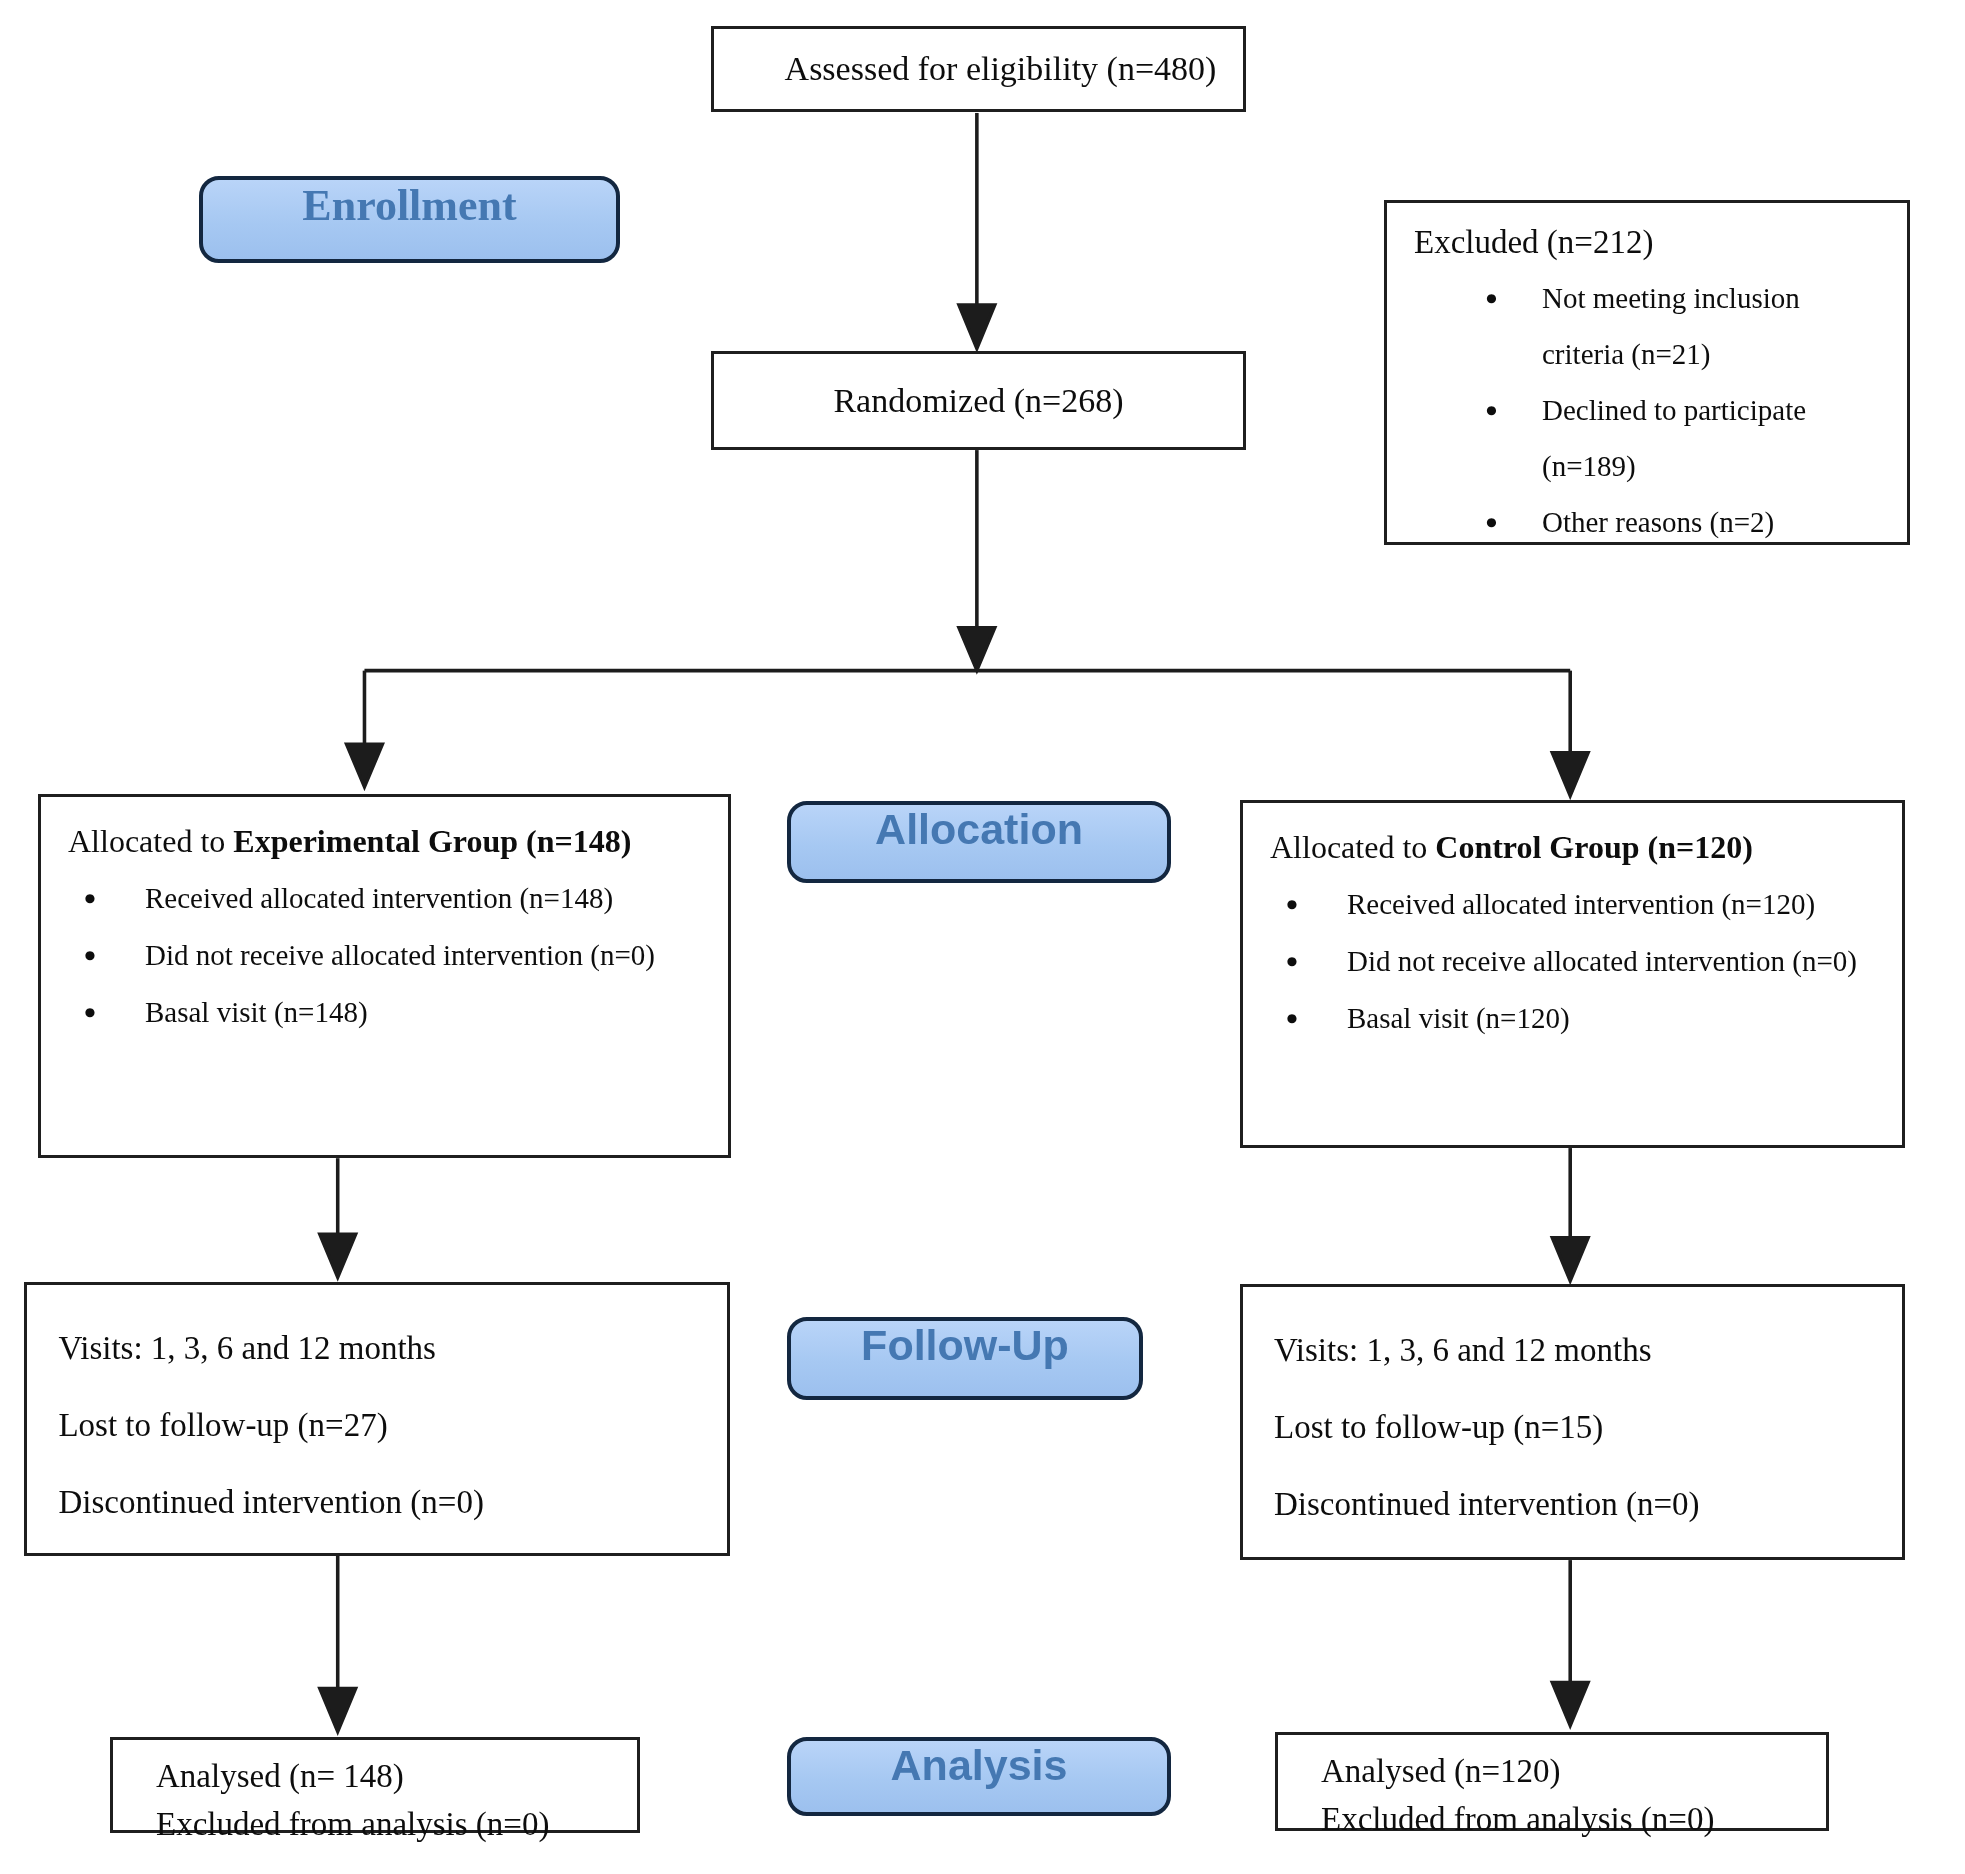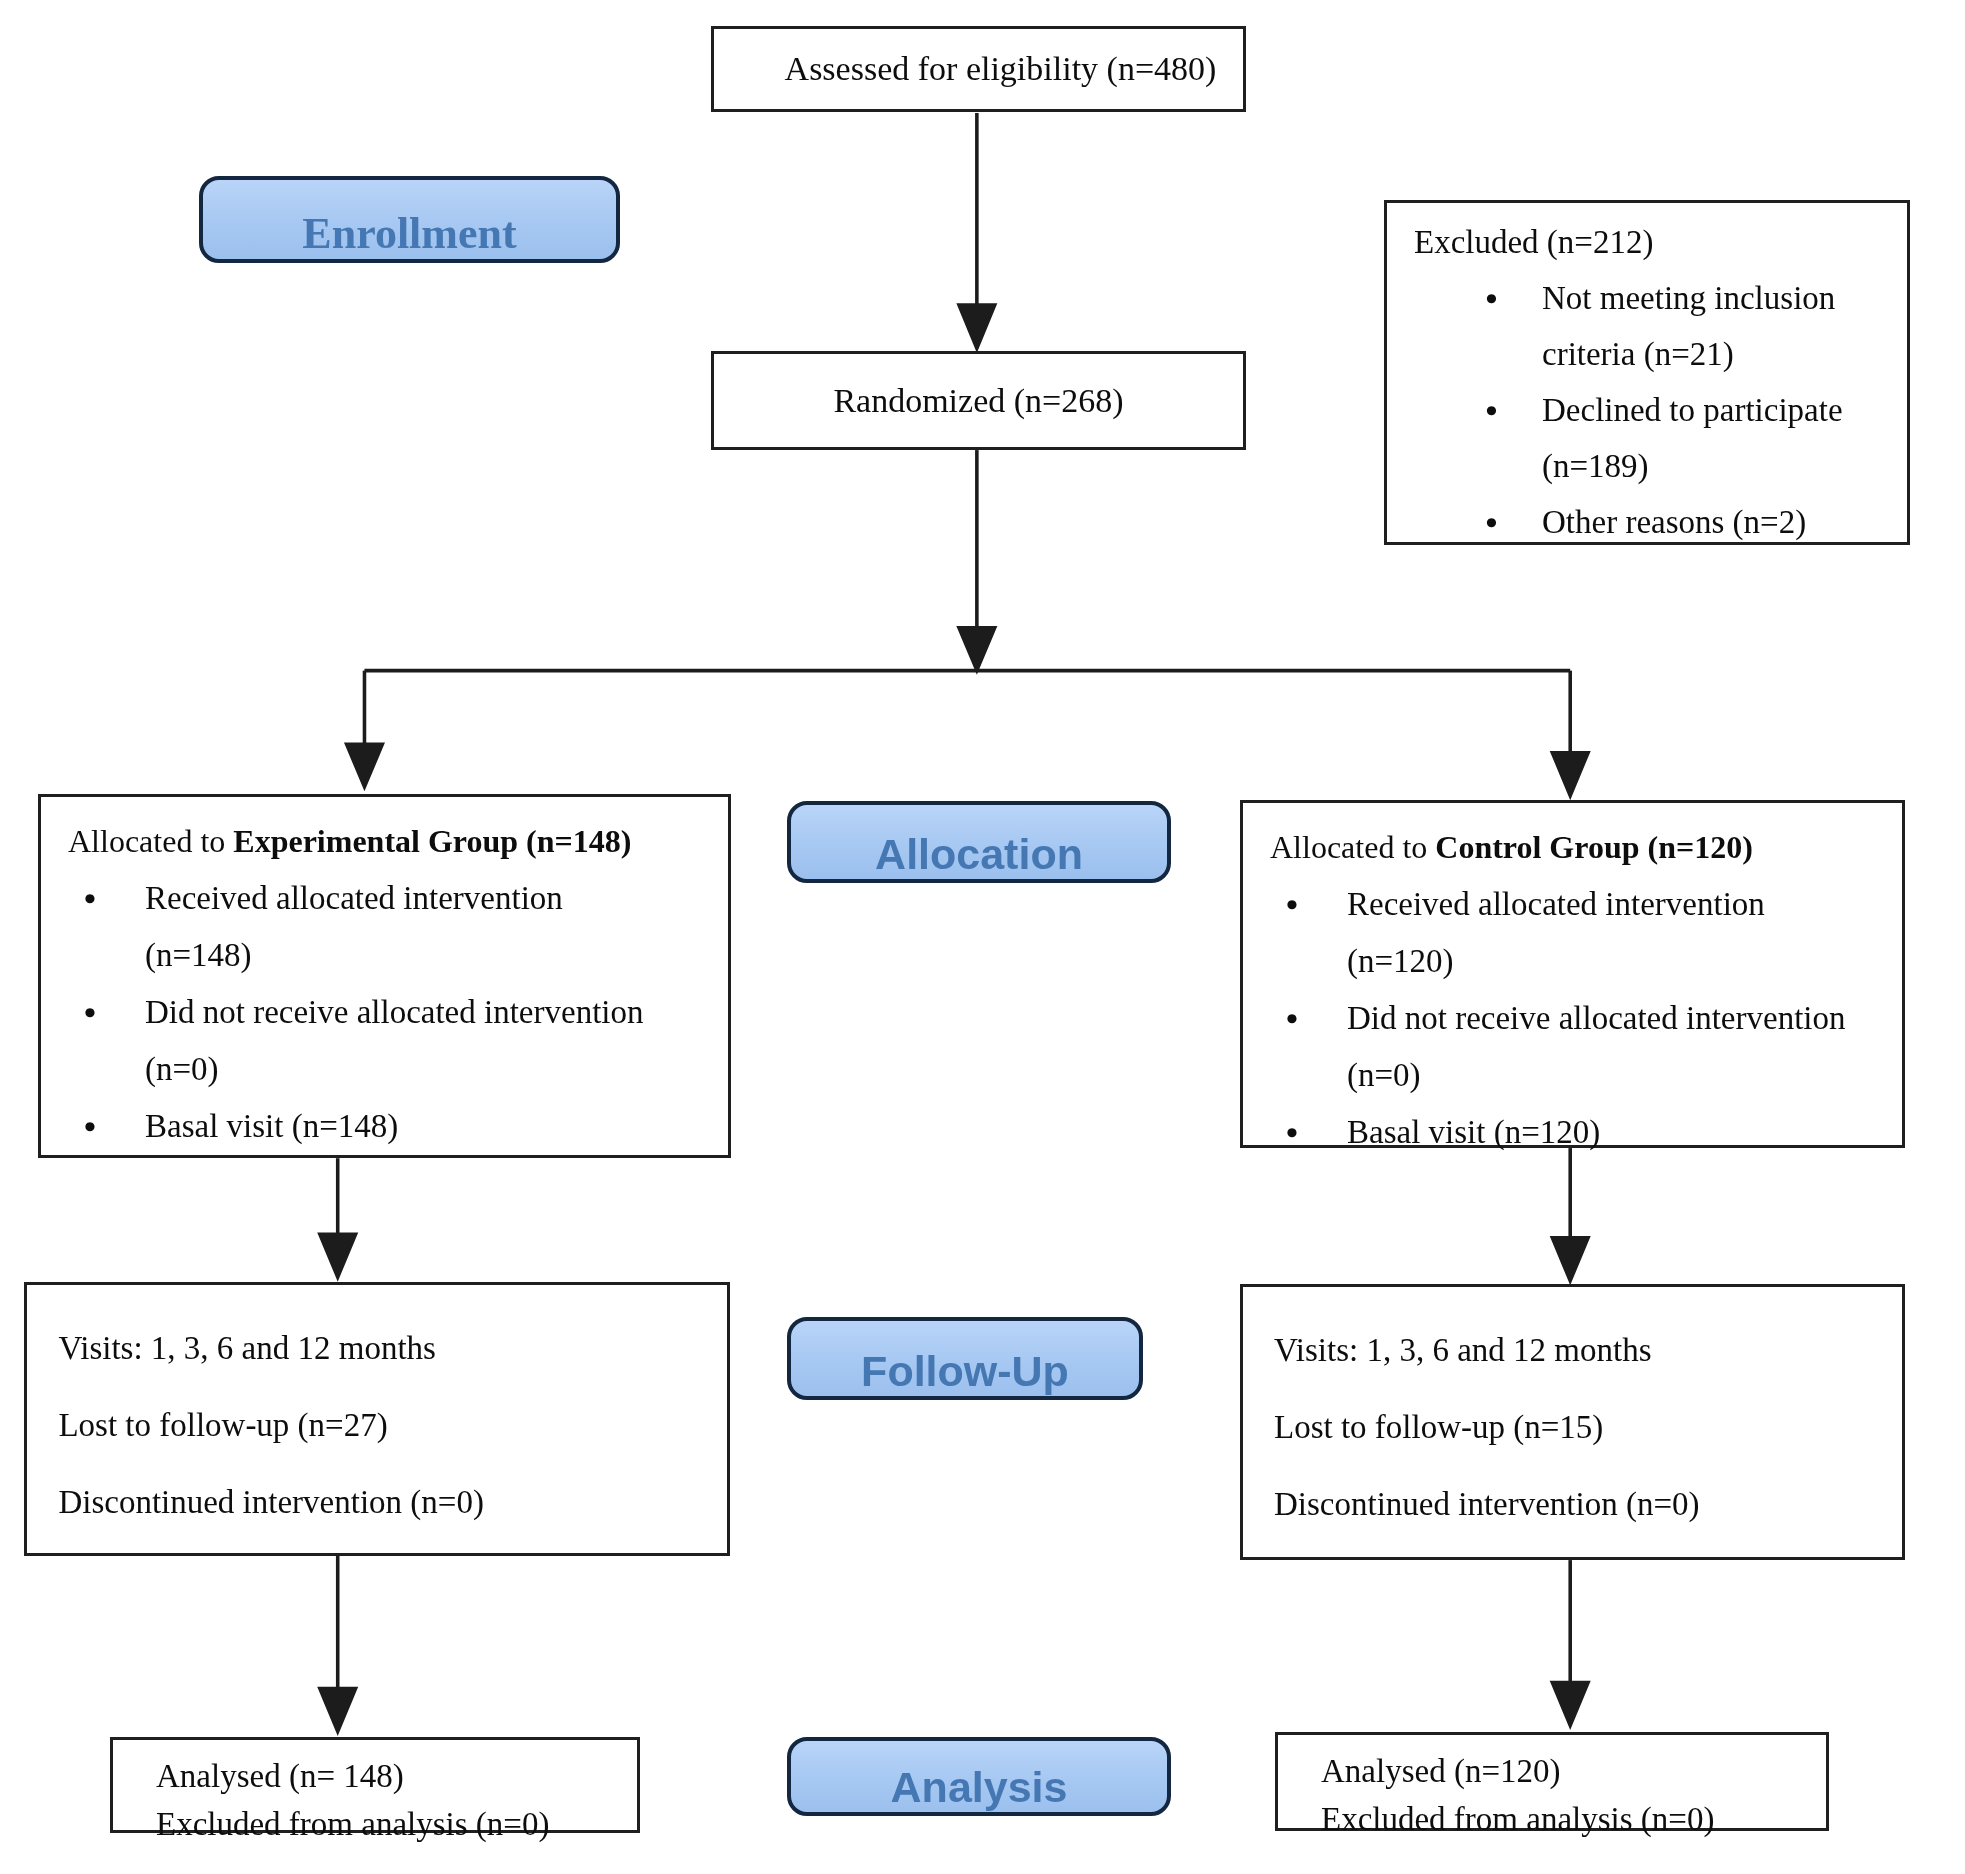--- a/index.html
+++ b/index.html
@@ -23,38 +23,38 @@
   .center-node {
     display:flex; align-items:center; justify-content:center;
     text-align:center; font-size:34px;
   }
   .stage {
     position:absolute;
     box-sizing:border-box;
     border:4.8px solid #132740;
     border-radius:20px;
     background:linear-gradient(180deg,#b9d4f8 0%, #a6c8f2 55%, #9cc0ee 100%);
-    display:flex; align-items:flex-end; justify-content:center;
+    display:flex; align-items:flex-start; justify-content:center;
     color:#4578b2;
     font-weight:bold;
     font-size:43px;
     font-family:"Liberation Sans", sans-serif;
   }
   .stage.serif { font-family:"Liberation Serif", serif; font-size:44px; }
 
   .group-box { padding:15.5px 24px 0 27px; }
   .group-title { white-space:nowrap; line-height:57px; font-size:32px; }
   .group-title b { font-weight:bold; }
 
   .bullet-row { display:flex; align-items:flex-start; }
   .bullet-dot {
     flex:0 0 77px; box-sizing:border-box; padding-left:15.5px;
     font-size:21.4px; line-height:57px;
   }
-  .bullet-text { flex:0 1 auto; max-width:523px; line-height:57px; font-size:33px; }
+  .bullet-text { flex:0 1 auto; max-width:523px; line-height:57px; font-size:29px; }
 
   .excluded-box { padding:10.7px 24px 0 27px; }
   .excluded-title { line-height:56px; font-size:33px; }
   .excluded-box .bullet-dot { flex:0 0 128px; padding-left:71px; line-height:56px; }
   .excluded-box .bullet-text { max-width:369px; line-height:56px; }
 
   .fu-box { padding:43px 24px 0 31px; }
   .fu-line { margin:0 0 37px 0; line-height:40px; }
 
   .an-box { padding:12px 18px 0 43px; }

